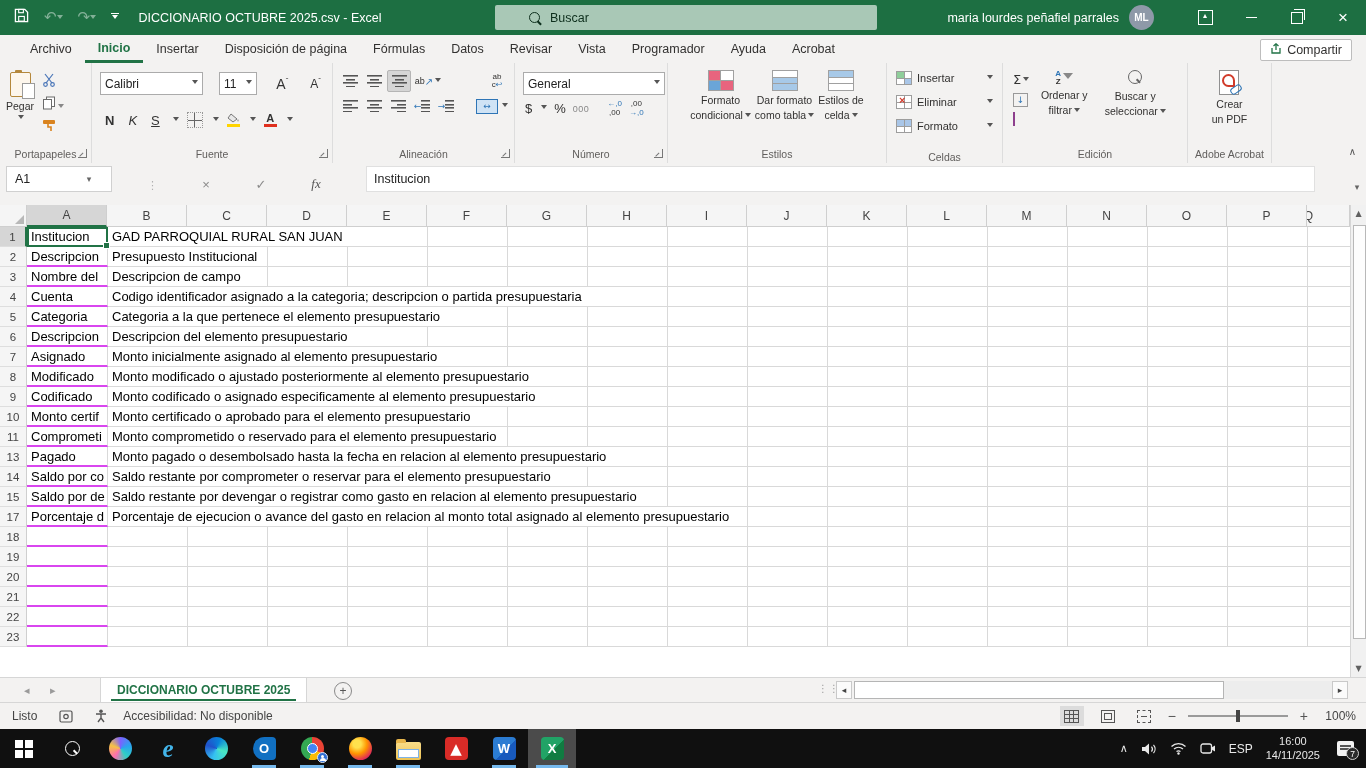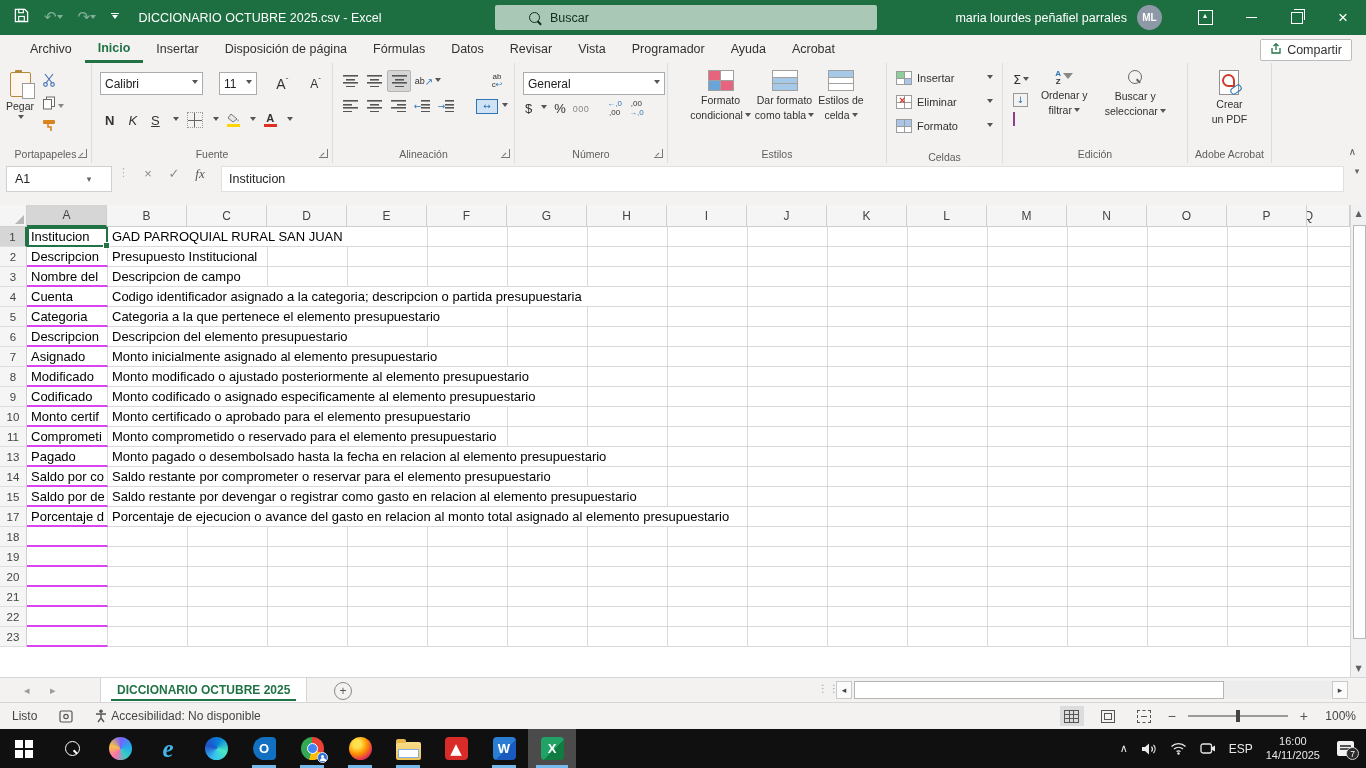--- a/index.html
+++ b/index.html
@@ -14,21 +14,21 @@
   .qat .mini-caret{width:0;height:0;border:3px solid transparent;border-top:4px solid #fff;display:inline-block;}
   .doc-title{position:absolute;left:100px;width:320px;text-align:center;font-size:12.5px;white-space:nowrap;}
   .searchbox{position:absolute;left:495px;top:5px;width:382px;height:25px;background:var(--search-green,#a9c8b6);
              border-radius:2px;display:flex;align-items:center;color:#0e2f1d;font-size:12.5px;}
   .mag{display:inline-block;width:9px;height:9px;border:1.6px solid currentColor;border-radius:50%;position:relative;flex:none;}
   .mag::after{content:"";position:absolute;width:5px;height:1.6px;background:currentColor;transform:rotate(45deg);left:7px;top:9px;}
   .searchbox .mag{margin:0 10px 0 34px;}
   .tb-right{position:absolute;right:0;top:0;height:35px;display:flex;align-items:center;}
   .username{font-size:12.5px;margin-right:10px;}
   .avatar{width:25px;height:25px;border-radius:50%;background:#8e99a8;color:#fff;font-size:10px;font-weight:bold;
-          display:flex;align-items:center;justify-content:center;margin-right:20px;}
+          display:flex;align-items:center;justify-content:center;margin-right:28px;}
   .winbtn{width:46px;height:35px;display:flex;align-items:center;justify-content:center;color:#fff;font-size:14px;}
   .ribopt{width:13px;height:13px;border:1px solid #fff;display:flex;align-items:flex-start;justify-content:center;font-size:8px;line-height:9px;}
   .minbar{width:11px;height:1.5px;background:#fff;display:inline-block;}
   .restore{position:relative;width:10px;height:10px;border:1px solid #fff;}
   .restore::before{content:"";position:absolute;left:2px;top:-4px;width:10px;height:10px;border:1px solid #fff;border-left:none;border-bottom:none;}
   
   .tabsrow{position:absolute;top:35px;left:0;right:0;height:28px;background:#f3f2f1;display:flex;align-items:stretch;
            font-size:12.5px;color:#323130;}
   .tab{display:flex;align-items:center;padding:0 13px;cursor:default;white-space:nowrap;}
   .tab.active{color:var(--accent-green,#217346);font-weight:bold;border-bottom:3px solid var(--accent-green,#217346);padding-bottom:0;}
@@ -83,21 +83,21 @@
   .sortAZ{display:flex;flex-direction:column;font-size:8px;line-height:8px;font-weight:bold;}
   
   .pdfpage{width:18px;height:23px;border:1.3px solid #909090;background:#fff;position:relative;}
   .pdfpage::before{content:"";position:absolute;left:2px;top:3px;width:9px;height:9px;border:2.5px solid #d13b2a;border-radius:50% 50% 0 50%;}
   .pdfpage::after{content:"";position:absolute;right:-4px;bottom:1px;width:10px;height:5px;border:1.8px solid #2e75b6;border-radius:3px;transform:rotate(-35deg);}
   .collapse{position:absolute;right:10px;bottom:6px;color:#555;font-size:10px;}
   .dec2{display:flex;flex-direction:column;align-items:center;font-size:8px;line-height:8.5px;color:#333;white-space:nowrap;}
   .dec2 b{color:#2e75b6;font-weight:normal;}
   
   .fbar{position:absolute;top:163px;left:0;right:0;height:42px;background:#f3f2f1;}
-  .fbar .inner{display:flex;align-items:flex-start;height:26px;margin-top:3px;}
+  .fbar .inner{display:flex;align-items:flex-end;height:26px;margin-top:3px;gap:29px;}
   .namebox{margin-left:6px;width:104px;height:24px;background:#fff;border:1px solid #d0d0d0;display:flex;align-items:center;font-size:12.5px;color:#222;}
   .namebox span{flex:1;padding-left:8px;}
   .namebox .nb-caret{width:18px;text-align:center;color:#666;font-size:9px;}
   .fdots{color:#b0b0b0;font-size:11px;margin:0 6px;}
   .fico{width:26px;text-align:center;color:#8a8a8a;font-size:13px;}
   .fx{font-style:italic;font-family:"Liberation Serif",serif;color:#555;font-size:13px;}
   .finput{flex:1;height:24px;background:#fff;border:1px solid #e0e0e0;margin:0 4px 0 8px;display:flex;align-items:center;
           padding-left:7px;font-size:12.5px;color:#222;}
   .fchev{width:18px;color:#666;font-size:9px;text-align:center;}
   
@@ -133,21 +133,21 @@
   .addsheet{position:absolute;left:334px;top:4px;width:16px;height:16px;border:1px solid #8a8a8a;border-radius:50%;
             display:flex;align-items:center;justify-content:center;color:#555;font-size:12px;line-height:12px;}
   .hdots{position:absolute;left:818px;top:5px;color:#a0a0a0;font-size:10px;letter-spacing:1px;}
   .harr{position:absolute;top:3px;width:16px;height:18px;border:1px solid #c9c9c9;background:#fbfbfb;display:flex;align-items:center;justify-content:center;color:#444;font-size:9px;box-sizing:border-box;}
   .htrack{position:absolute;left:854px;top:3px;width:478px;height:18px;background:#ededed;box-sizing:border-box;}
   .hthumb{position:absolute;left:0;top:0;width:370px;height:18px;background:#fff;border:1px solid #b5b5b5;box-sizing:border-box;}
   
   .statusbar{position:absolute;top:702px;left:0;right:0;height:27px;background:#f3f2f1;border-top:1px solid #d6d6d6;
              box-sizing:border-box;display:flex;align-items:center;font-size:12px;color:#444;}
   .statusbar .mode{margin-left:12px;}
-  .sic{margin-left:22px;display:flex;align-items:center;gap:4px;}
+  .sic{margin-left:22px;display:flex;align-items:center;gap:16px;}
   .viewbtn{width:24px;height:20px;display:flex;align-items:center;justify-content:center;color:#555;}
   .viewbtn.active{background:#dcdcdc;}
   .vb-grid{width:13px;height:11px;border:1px solid #555;background:linear-gradient(#555,#555) 0 3.5px/13px 1px no-repeat,linear-gradient(#555,#555) 0 7px/13px 1px no-repeat,linear-gradient(#555,#555) 4px 0/1px 11px no-repeat,linear-gradient(#555,#555) 8px 0/1px 11px no-repeat;}
   .vb-page{width:12px;height:11px;border:1px solid #555;display:flex;align-items:center;justify-content:center;}
   .vb-page i{width:6px;height:5px;border:1px solid #555;}
   .zoomtrack{width:100px;height:2px;background:#9a9a9a;position:relative;}
   .zoomthumb{position:absolute;left:48px;top:-5px;width:4px;height:12px;background:#444;}
   .sright{margin-left:auto;display:flex;align-items:center;gap:12px;padding-right:10px;}
   
   .taskbar{position:absolute;top:729px;left:0;right:0;height:39px;background:#101010;display:flex;align-items:center;color:#e8e8e8;}

